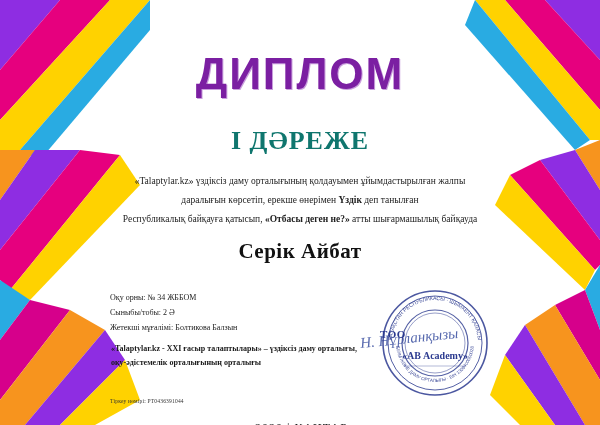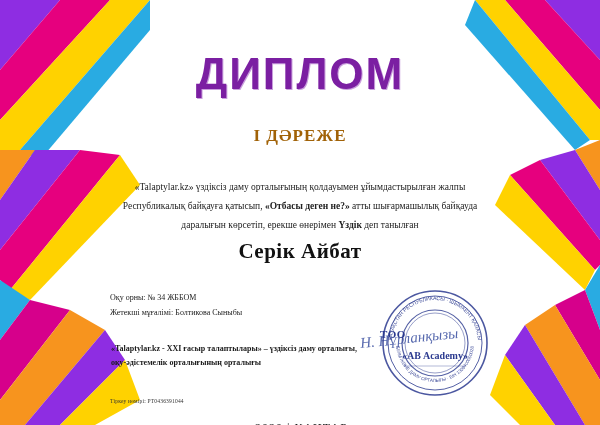--- a/index.html
+++ b/index.html
@@ -42,36 +42,36 @@
     letter-spacing: 2px;
     color: #7b1fa2;
     line-height: 1;
     text-shadow: 1px 1px 0 #c9a0dc;
   }
 
   .degree {
     margin-top: 30px;
     font-family: "Liberation Serif", serif;
     font-weight: bold;
-    font-size: 17px;
-    color: #a16207;
+    font-size: 26px;
+    color: #0f766e;
     letter-spacing: 1px;
   }
 
   .body-text {
-    margin: 32px auto 0 auto;
+    margin: 16px auto 0 auto;
     width: 370px;
     font-size: 9.5px;
     line-height: 2.0;
     color: #222222;
   }
   .body-text .b { font-weight: bold; }
 
   .recipient {
-    margin-top: 4px;
+    margin-top: 10px;
     font-weight: bold;
     font-size: 21px;
     color: #111111;
     letter-spacing: 0.5px;
   }
 
   .details {
     position: absolute;
     left: 5px;
     top: 290px;
@@ -213,32 +213,33 @@
 
     <div class="title">ДИПЛОМ</div>
 
     <div class="degree">І ДӘРЕЖЕ</div>
 
     <div class="body-text">
       <div>
         <span>«Talaptylar.kz» үздіксіз даму орталығының қолдауымен ұйымдастырылған жалпы</span>
       </div>
       <div>
+        <span>даралығын көрсетіп, ерекше өнерімен </span><span class="b">Үздік</span><span> деп танылған</span>
+      </div>
+      <div>
         <span>Республикалық байқауға қатысып, </span><span class="b">«Отбасы деген не?»</span><span> атты шығармашылық байқауда</span>
       </div>
-      <div>
-        <span>даралығын көрсетіп, ерекше өнерімен </span><span class="b">Үздік</span><span> деп танылған</span>
-      </div>
     </div>
 
     <div class="recipient">Серік Айбат</div>
 
     <div class="details">
       <div>Оқу орны: № 34 ЖББОМ</div>
-      <div>Жетекші мұғалімі: Болтикова Сыныбы</div>
+      <div>Сыныбы/тобы: 2 Ә</div>
+      <div>Жетекші мұғалімі: Болтикова Балзын</div>
     </div>
 
     <div class="org-lines">
       <div>«Talaptylar.kz - XXI ғасыр талаптылары» – үздіксіз даму орталығы,</div>
       <div>оқу-әдістемелік орталығының орталығы</div>
     </div>
 
     <div class="footer">
       <div class="reg-no">Тіркеу нөмірі: PT0436391044</div>
       <div class="date">2020  |  ҚАҢТАР</div>

